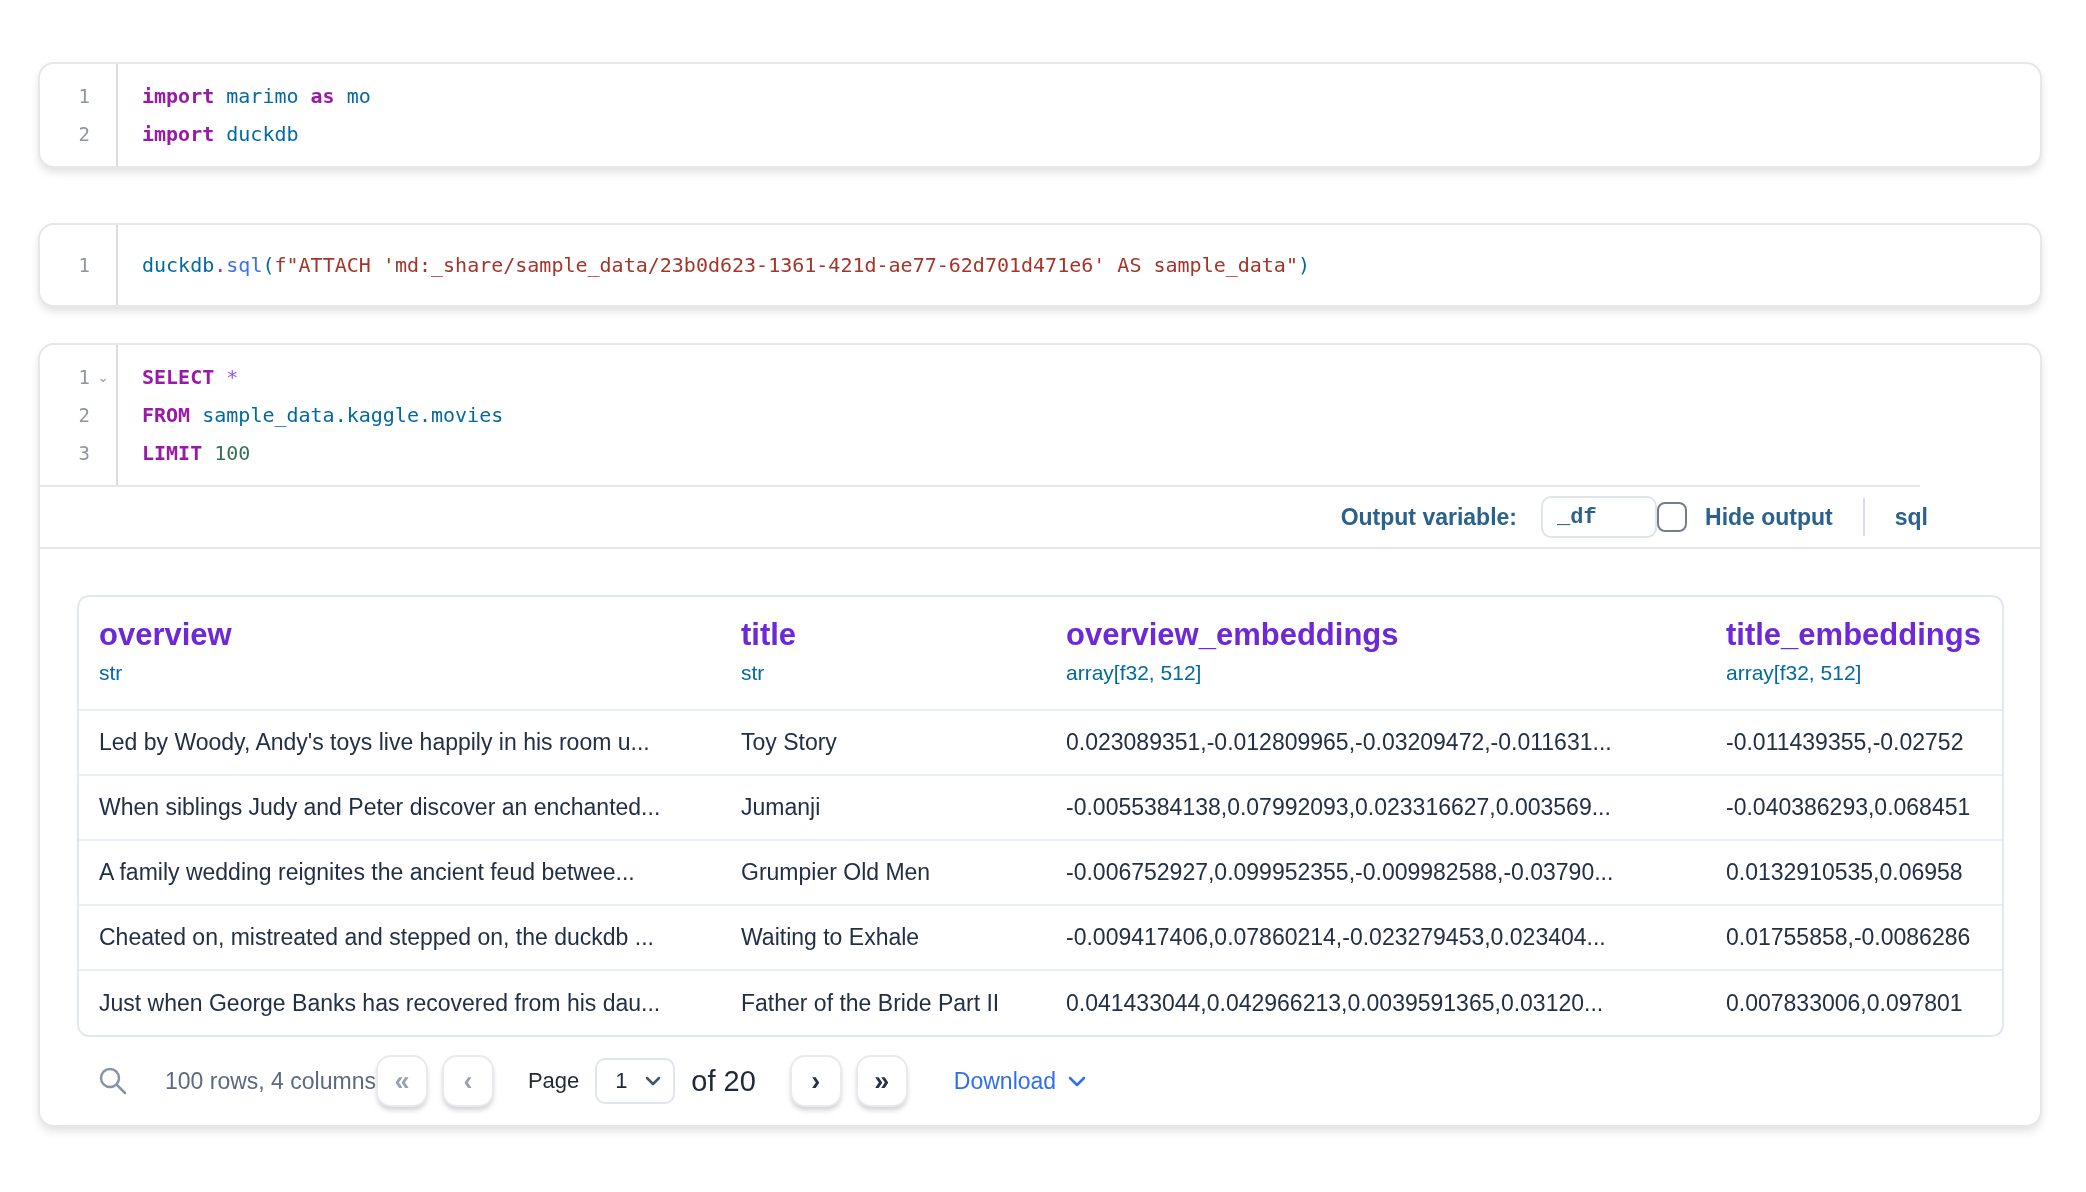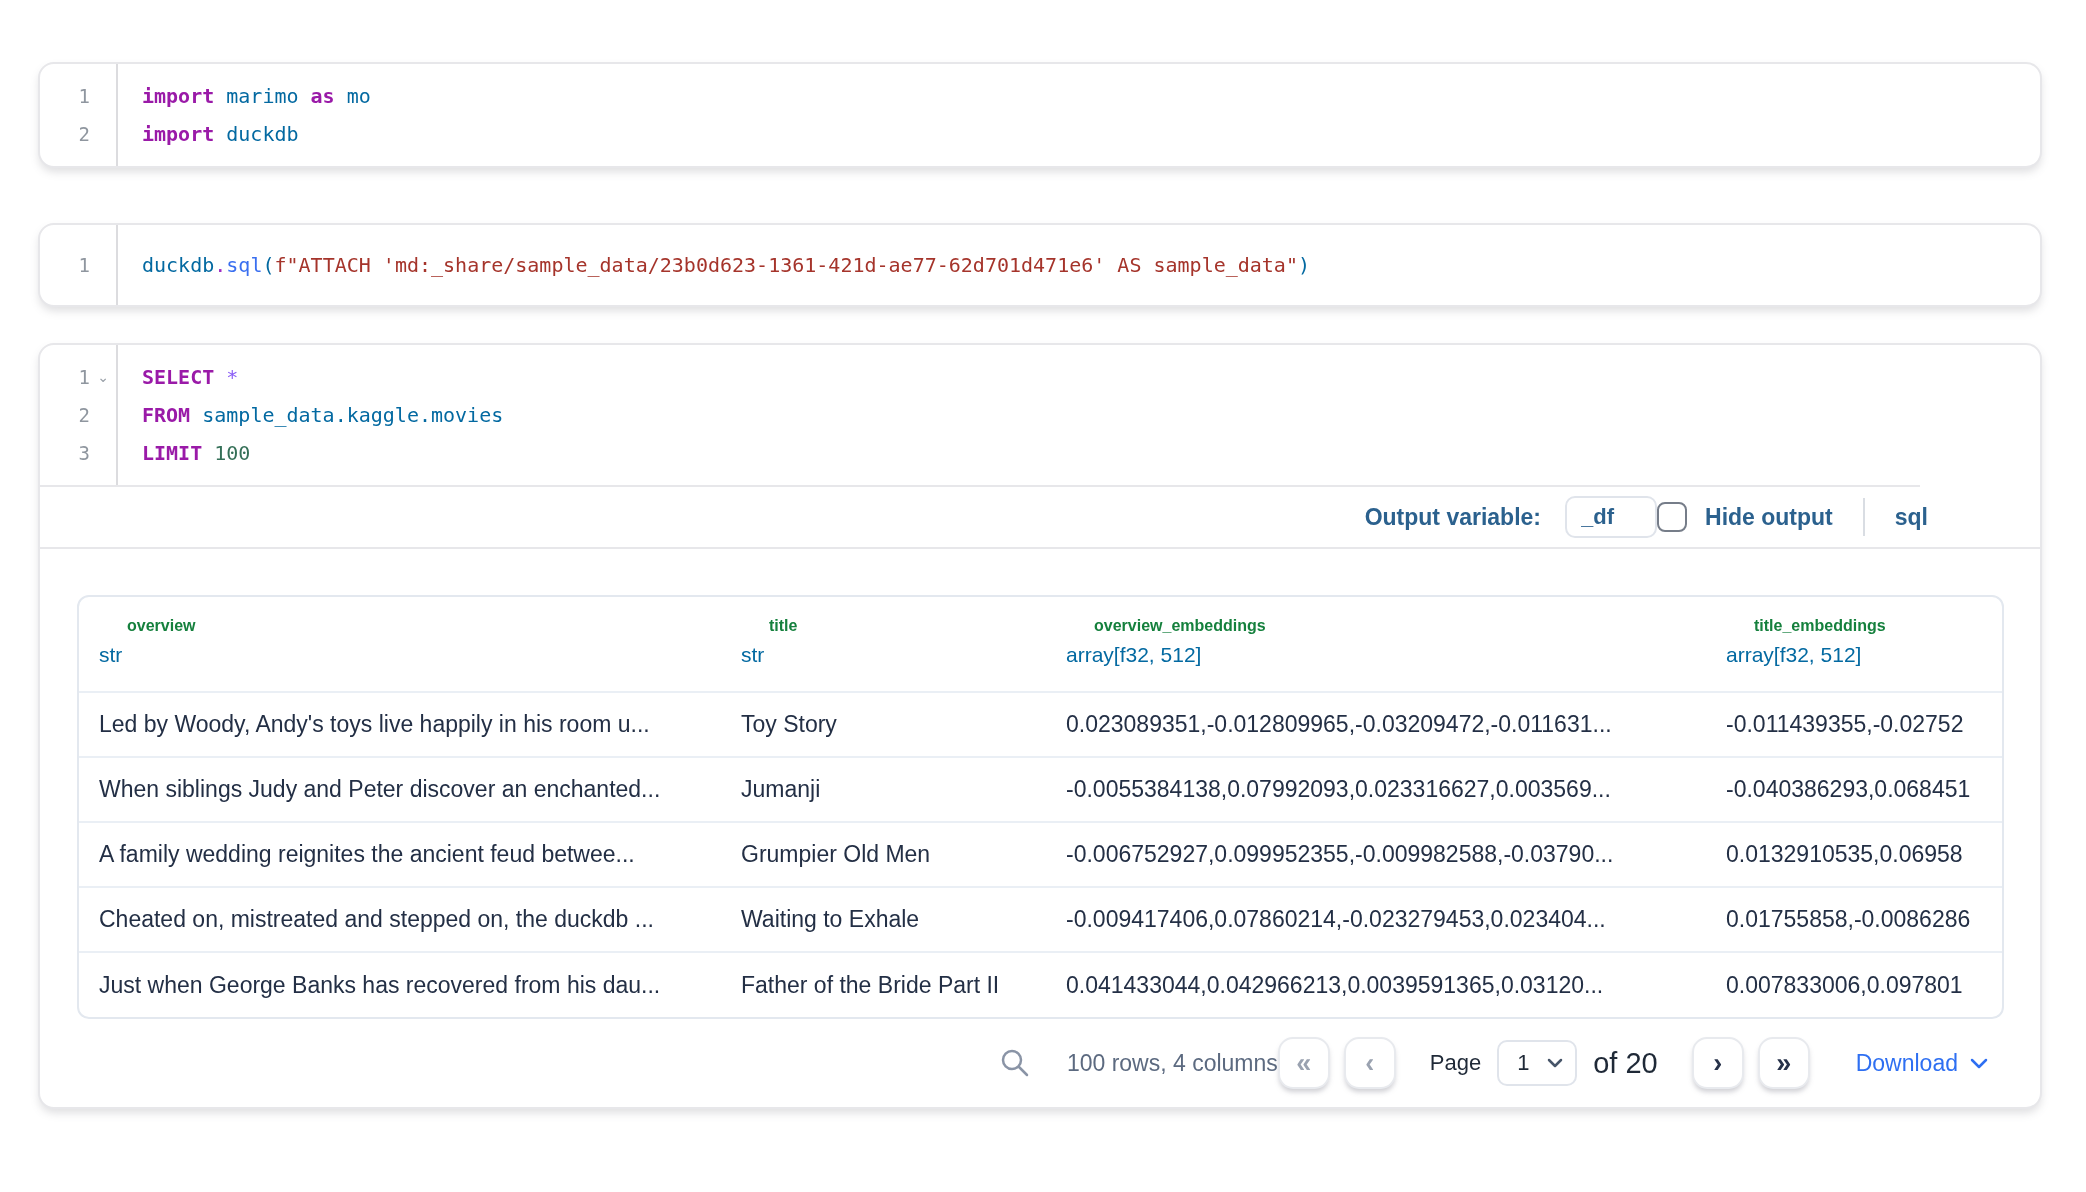--- a/index.html
+++ b/index.html
@@ -42,51 +42,51 @@
 
   
   .editor-rule { height:2px; background:#e7e7ea; margin-right:120px; }
   .sql-bar {
     height:62px; display:flex; align-items:center; justify-content:flex-end;
     padding:0 112px 0 37px; border-bottom:2px solid #e7e7ea;
   }
   .sql-bar-left { display:flex; align-items:center; }
   .outvar-label { font-size:23px; font-weight:bold; color:#2b618e; }
   .outvar-input {
-    margin-left:24px; width:92px; height:42px; border:2px solid #e0e4eb; border-radius:10px;
-    font-family:Liberation Sans, sans-serif; font-size:22px; font-weight:bold; color:#2b618e;
+    margin-left:24px; width:116px; height:42px; border:2px solid #e0e4eb; border-radius:10px;
+    font-family:Liberation Mono, monospace; font-size:22px; font-weight:bold; color:#2b618e;
     padding:0 6px 0 14px; outline:none; background:#fff;
   }
   .sql-bar-right { display:flex; align-items:center; }
   .checkbox {
     width:30px; height:30px; border:2.5px solid #767d89; border-radius:8px; background:#fff;
   }
   .hide-output-label { margin-left:18px; font-size:23px; font-weight:bold; color:#2b618e; }
   .vdiv { width:2px; height:38px; background:#d9dde3; margin:0 30px; }
   .lang-label { font-size:23px; font-weight:bold; color:#2b618e; }
 
   
   .table-box {
     margin:46px 36px 0 37px; border:2px solid #e3e8ef; border-radius:12px; overflow:hidden;
   }
   table { width:100%; border-collapse:collapse; table-layout:fixed; }
   thead th { text-align:left; vertical-align:top; padding:20px 14px 24px 0; }
   thead th:first-child { padding-left:20px; }
-  .col-name { font-size:16px; font-weight:bold; color:#15803d; white-space:nowrap; overflow:hidden;margin-left:28px; }
+  .col-name { font-size:31px; font-weight:bold; color:#6d28d9; white-space:nowrap; overflow:hidden; }
   .col-type { margin-top:8px; font-size:21px; font-weight:normal; color:#0369a1; white-space:nowrap; }
   tbody td {
     height:65px; font-size:23px; color:#232f45;
     white-space:nowrap; overflow:hidden; padding:0 10px 0 0;
     border-top:2px solid #eaeff5;
   }
   tbody td:first-child { padding-left:20px; }
 
   
   .table-footer {
-    height:88px; display:flex; align-items:center; justify-content:flex-end;
+    height:88px; display:flex; align-items:center; justify-content:flex-start;
     padding:0 52px 0 57px;
   }
   .tf-left { display:flex; align-items:center; }
   .row-count { margin-left:36px; font-size:23px; color:#5c6a80; }
   .tf-right { display:flex; align-items:center; }
   .pg-btn {
     width:52px; height:52px; background:#fff; border:2px solid #e8eaee; border-radius:15px;
     box-shadow:0 4px 5px -1px rgba(120,120,135,.35);
     display:flex; align-items:center; justify-content:center;
     font-size:27px; font-weight:bold; cursor:pointer;

